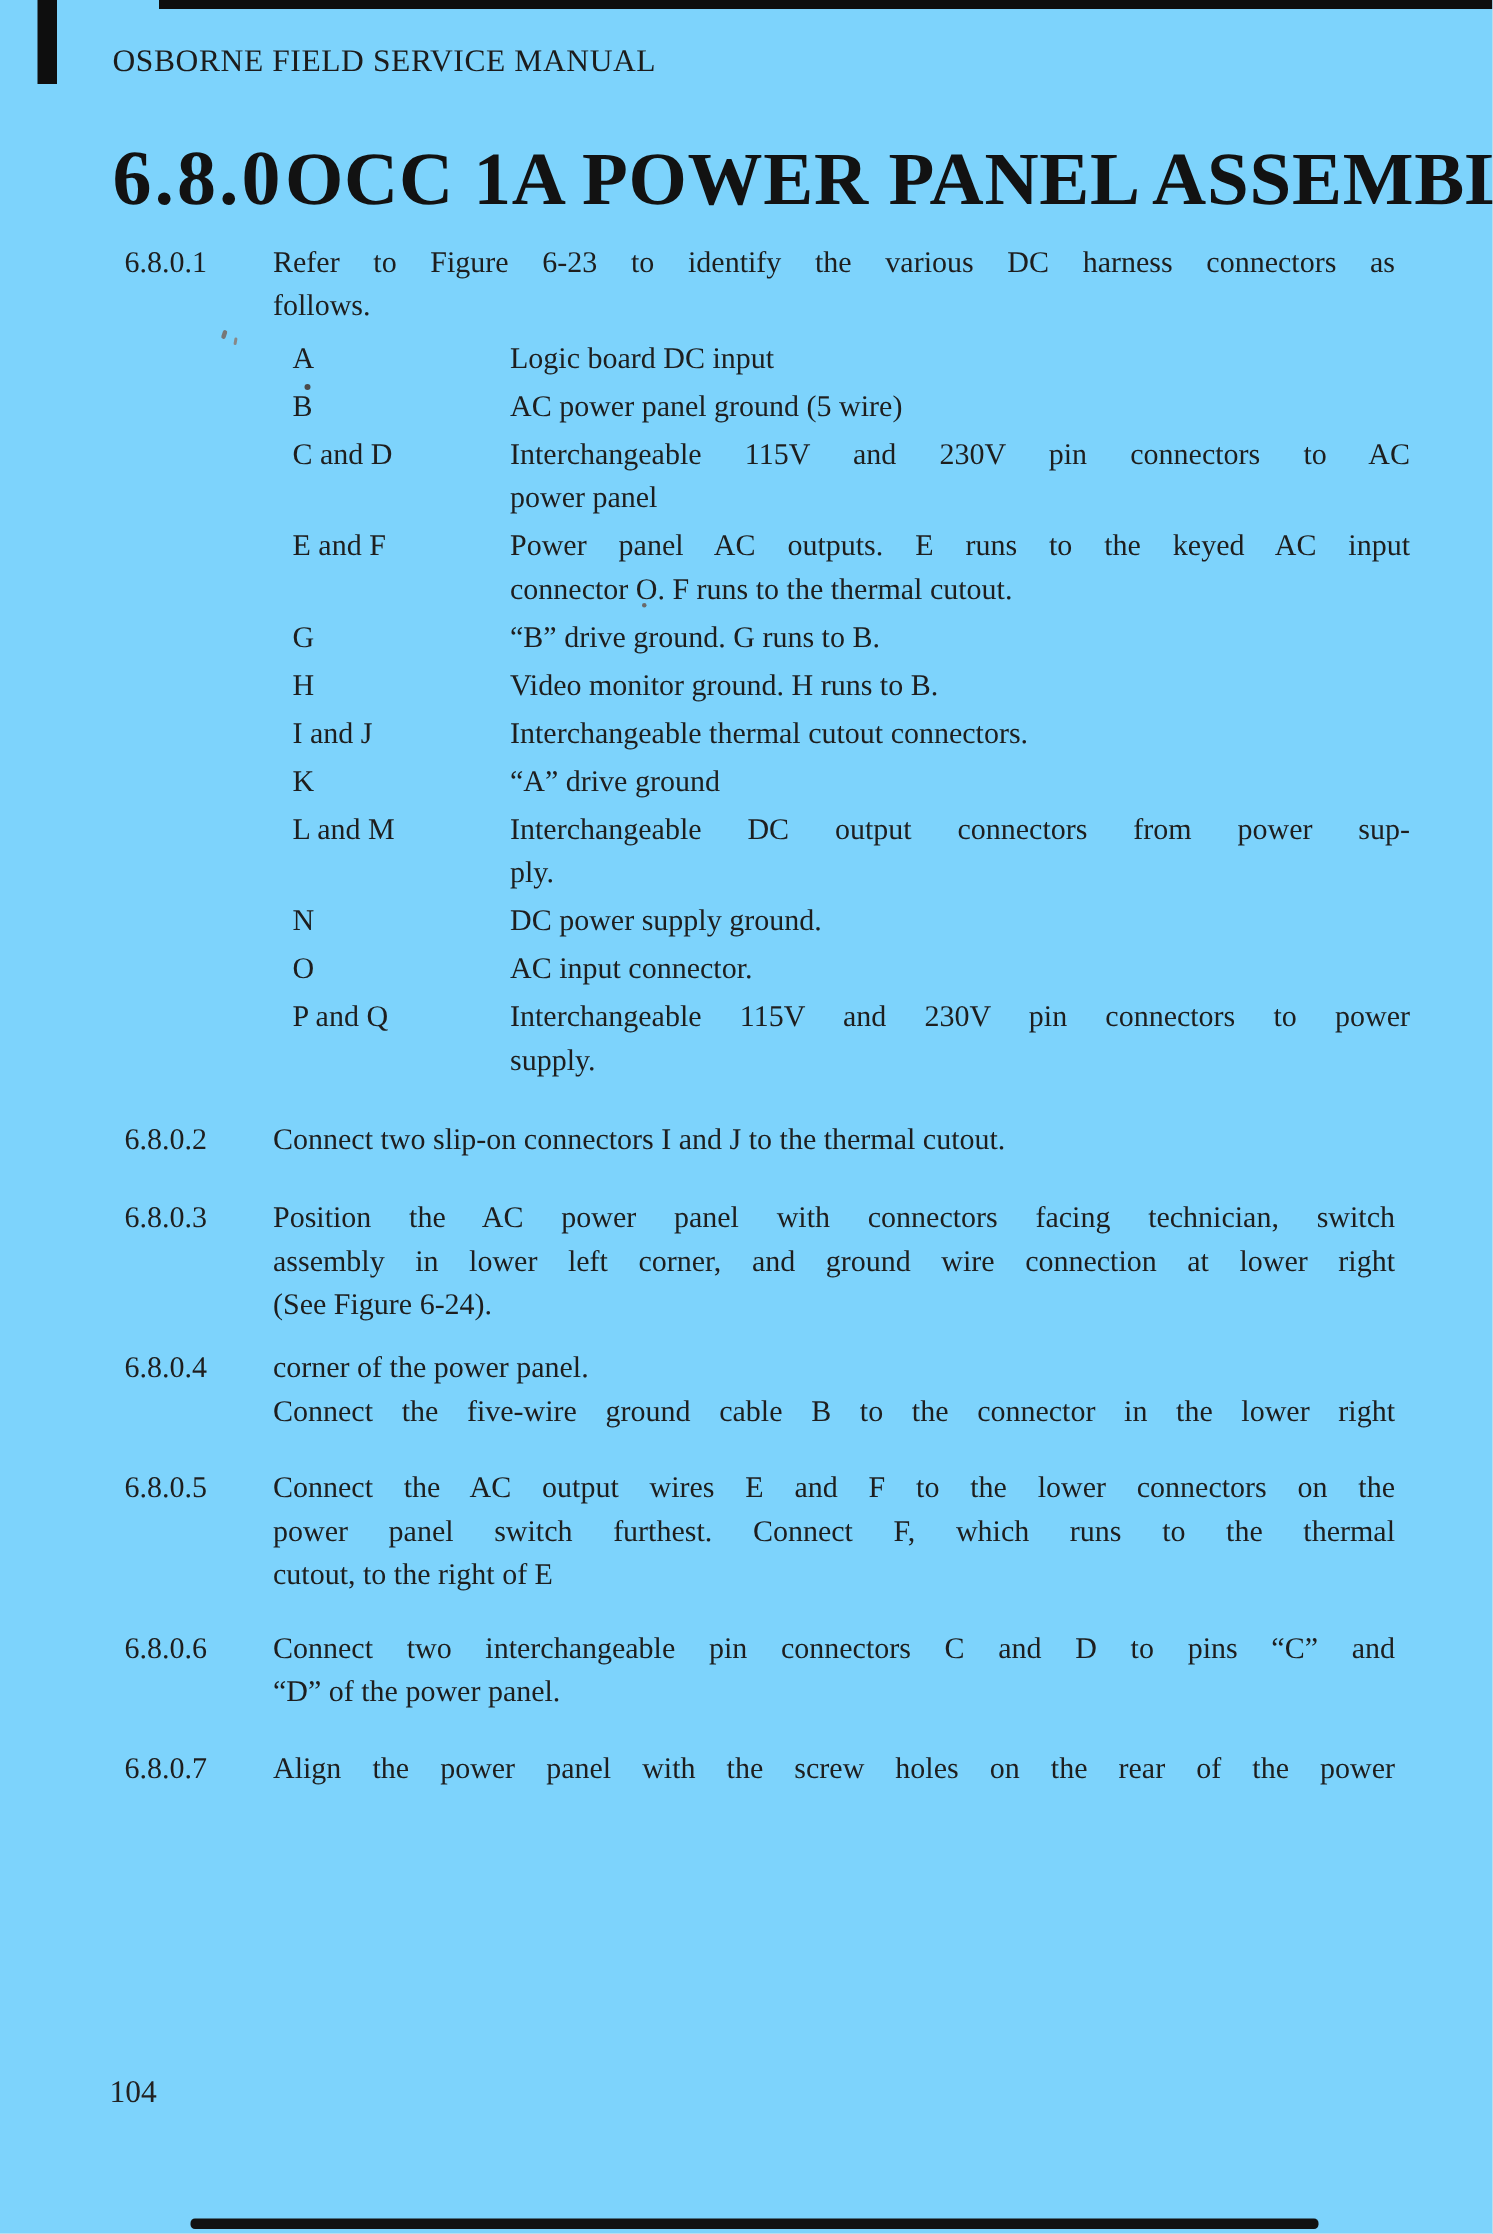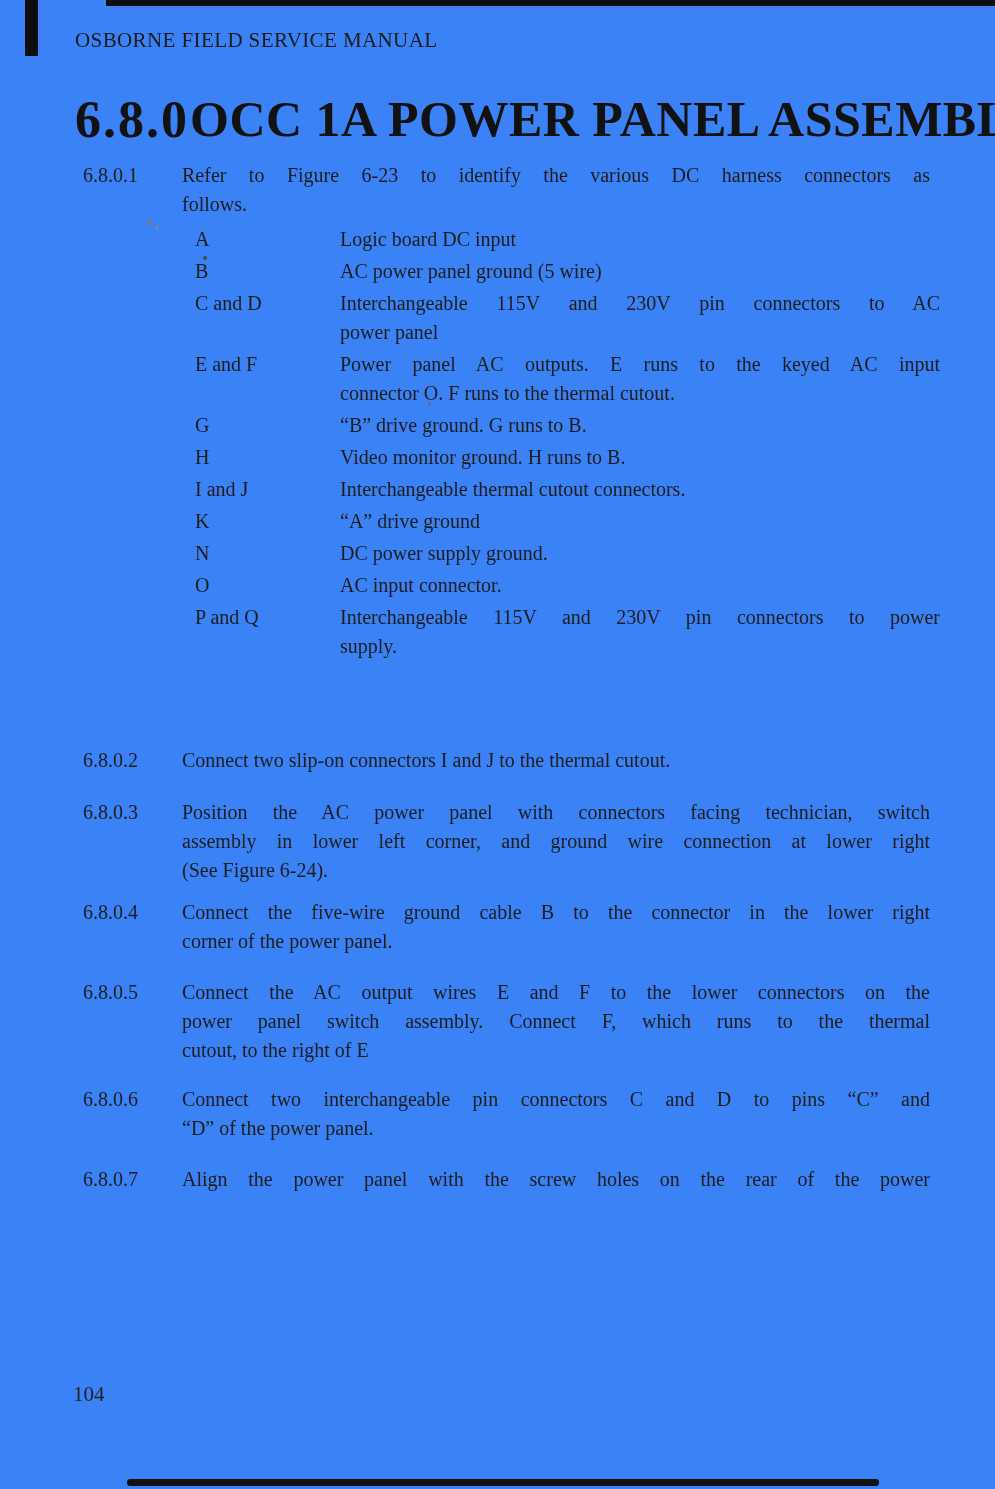--- a/index.html
+++ b/index.html
@@ -1,20 +1,20 @@
 <!DOCTYPE html>
 <html><head>
 <meta charset="utf-8">
 <style>
   html,body{margin:0;padding:0;background:#e8e8e6;}
   .page{
     position:relative;
     width:995px;height:1489px;
     margin:0 auto;
-    background:#3b82f6;
+    background:#7dd3fc;
     font-family:"Liberation Serif","DejaVu Serif",serif;
     color:#1e1e1e;
     overflow:hidden;
   }
   
   .bar{position:absolute;background:#0e0e0e;}
   .bar.left{left:25px;top:0;width:13px;height:56px;}
   .bar.top{left:106px;top:0;width:889px;height:6px;}
   .bar.bottom{left:127px;top:1479px;width:752px;height:7px;border-radius:3px;background:#121212;}
   .speck{position:absolute;background:#777;border-radius:2px;}
@@ -128,20 +128,27 @@
           <div class="line">Interchangeable thermal cutout connectors.</div>
         </div>
     </div>
     <div class="connector-row">
       <div class="term">K</div>
       <div class="desc">
           <div class="line">“A” drive ground</div>
         </div>
     </div>
     <div class="connector-row">
+      <div class="term">L and M</div>
+      <div class="desc">
+          <div class="line full">Interchangeable DC output connectors from power sup-</div>
+          <div class="line">ply.</div>
+        </div>
+    </div>
+    <div class="connector-row">
       <div class="term">N</div>
       <div class="desc">
           <div class="line">DC power supply ground.</div>
         </div>
     </div>
     <div class="connector-row">
       <div class="term">O</div>
       <div class="desc">
           <div class="line">AC input connector.</div>
         </div>
@@ -167,30 +174,30 @@
     <div class="sectext">
         <div class="line full">Position the AC power panel with connectors facing technician, switch</div>
         <div class="line full">assembly in lower left corner, and ground wire connection at lower right</div>
         <div class="line">(See Figure 6-24).</div>
       </div>
   </div>
 
   <div class="section" style="top:898px">
     <div class="secnum">6.8.0.4</div>
     <div class="sectext">
+        <div class="line">corner of the power panel.</div>
         <div class="line full">Connect the five-wire ground cable B to the connector in the lower right</div>
-        <div class="line">corner of the power panel.</div>
       </div>
   </div>
 
   <div class="section" style="top:978px">
     <div class="secnum">6.8.0.5</div>
     <div class="sectext">
         <div class="line full">Connect the AC output wires E and F to the lower connectors on the</div>
-        <div class="line full">power panel switch assembly. Connect F, which runs to the thermal</div>
+        <div class="line full">power panel switch furthest. Connect F, which runs to the thermal</div>
         <div class="line">cutout, to the right of E</div>
       </div>
   </div>
 
   <div class="section" style="top:1085px">
     <div class="secnum">6.8.0.6</div>
     <div class="sectext">
         <div class="line full">Connect two interchangeable pin connectors C and D to pins “C” and</div>
         <div class="line">“D” of the power panel.</div>
       </div>

